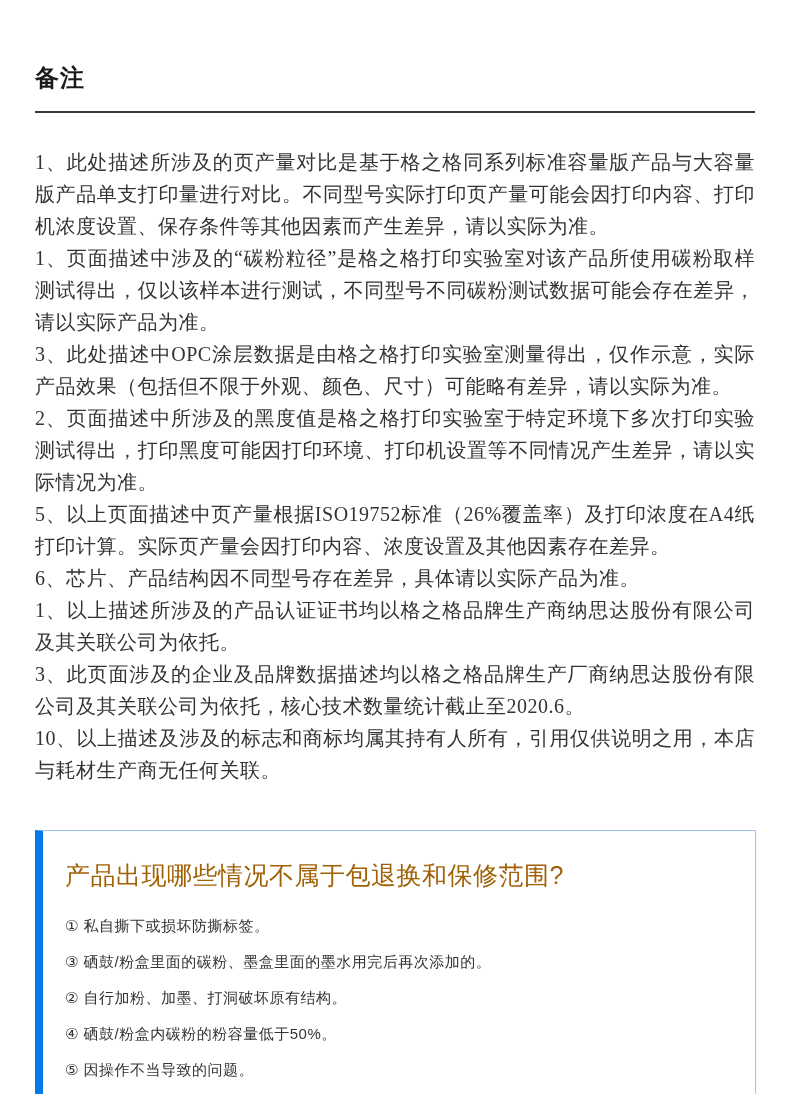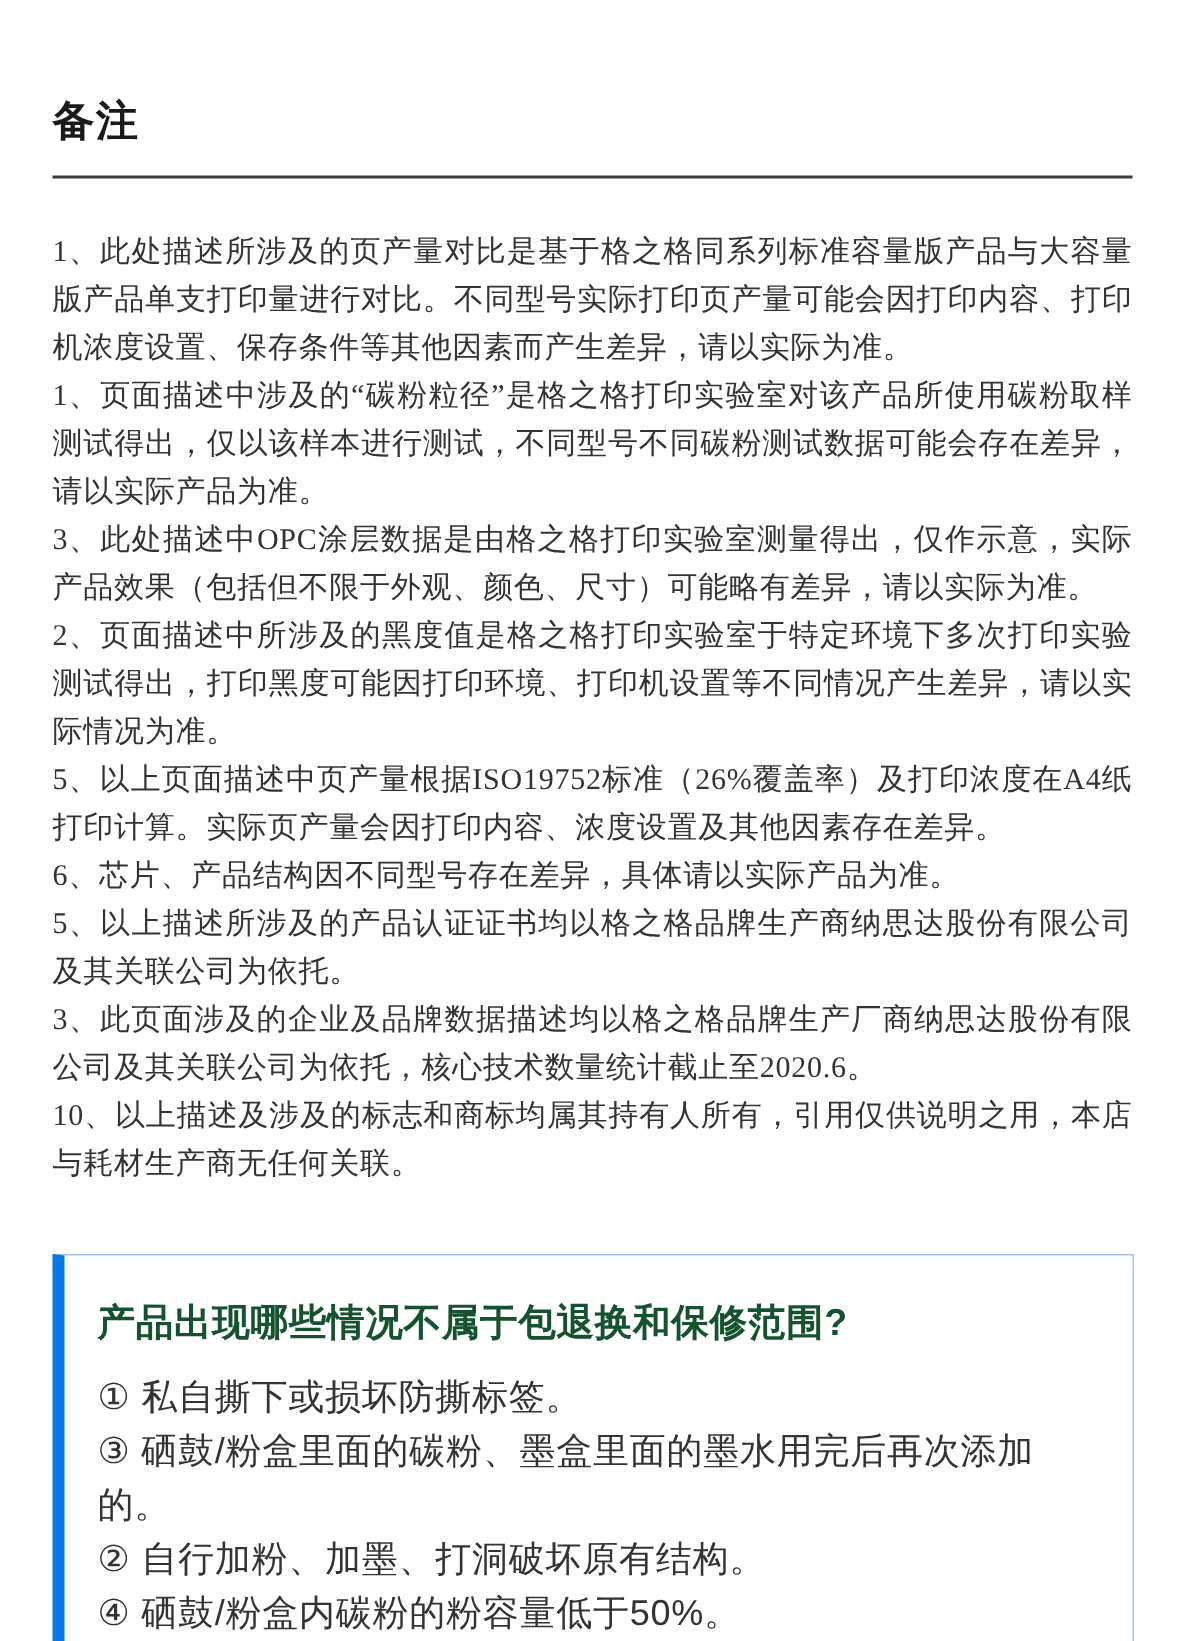--- a/index.html
+++ b/index.html
@@ -10,21 +10,21 @@
   }
   body {
     height: 1094px;
     overflow: hidden;
     position: relative;
   }
   .page {
     padding: 62px 35px 0 35px;
   }
   .heading {
-    font-size: 28px;
+    font-size: 24px;
     font-weight: 700;
     color: #1a1a1a;
     letter-spacing: 1px;
     font-family: Liberation Serif, serif;
   }
   .divider {
     margin-top: 17px;
     height: 0;
     border: none;
     border-top: 2px solid #3a3a3a;
@@ -44,29 +44,29 @@
     margin-top: 44px;
     width: 721px;
     min-height: 264px;
     background: #ffffff;
     border: 1px solid #9cc6f0;
     border-left: 8px solid #0778e8;
     padding: 28px 28px 20px 22px;
   }
   .warranty-title {
     font-size: 25px;
-    font-weight: 700;
-    color: #14532d;
+    font-weight: 400;
+    color: #a16207;
     letter-spacing: 0.5px;
   }
   .warranty-items {
     margin-top: 16px;
   }
   .warranty-item {
-    font-size: 24px;
+    font-size: 15px;
     line-height: 36px;
     color: #333333;
     letter-spacing: 0.5px;
   }
 </style>
 </head>
 <body>
 
 <div class="page">
 
@@ -74,21 +74,21 @@
 
   <hr class="divider">
 
   <div class="notes">
     <p class="note-item">1、此处描述所涉及的页产量对比是基于格之格同系列标准容量版产品与大容量版产品单支打印量进行对比。不同型号实际打印页产量可能会因打印内容、打印机浓度设置、保存条件等其他因素而产生差异，请以实际为准。</p>
     <p class="note-item">1、页面描述中涉及的“碳粉粒径”是格之格打印实验室对该产品所使用碳粉取样测试得出，仅以该样本进行测试，不同型号不同碳粉测试数据可能会存在差异，请以实际产品为准。</p>
     <p class="note-item">3、此处描述中OPC涂层数据是由格之格打印实验室测量得出，仅作示意，实际产品效果（包括但不限于外观、颜色、尺寸）可能略有差异，请以实际为准。</p>
     <p class="note-item">2、页面描述中所涉及的黑度值是格之格打印实验室于特定环境下多次打印实验测试得出，打印黑度可能因打印环境、打印机设置等不同情况产生差异，请以实际情况为准。</p>
     <p class="note-item">5、以上页面描述中页产量根据ISO19752标准（26%覆盖率）及打印浓度在A4纸打印计算。实际页产量会因打印内容、浓度设置及其他因素存在差异。</p>
     <p class="note-item">6、芯片、产品结构因不同型号存在差异，具体请以实际产品为准。</p>
-    <p class="note-item">5、以上描述所涉及的产品认证证书均以格之格品牌生产商纳思达股份有限公司及其关联公司为依托。</p>
+    <p class="note-item">1、以上描述所涉及的产品认证证书均以格之格品牌生产商纳思达股份有限公司及其关联公司为依托。</p>
     <p class="note-item">3、此页面涉及的企业及品牌数据描述均以格之格品牌生产厂商纳思达股份有限公司及其关联公司为依托，核心技术数量统计截止至2020.6。</p>
     <p class="note-item">10、以上描述及涉及的标志和商标均属其持有人所有，引用仅供说明之用，本店与耗材生产商无任何关联。</p>
   </div>
 
   <div class="warranty-box">
     <div class="warranty-title">产品出现哪些情况不属于包退换和保修范围?</div>
     <div class="warranty-items">
       <p class="warranty-item">① 私自撕下或损坏防撕标签。</p>
       <p class="warranty-item">③ 硒鼓/粉盒里面的碳粉、墨盒里面的墨水用完后再次添加的。</p>
       <p class="warranty-item">② 自行加粉、加墨、打洞破坏原有结构。</p>

